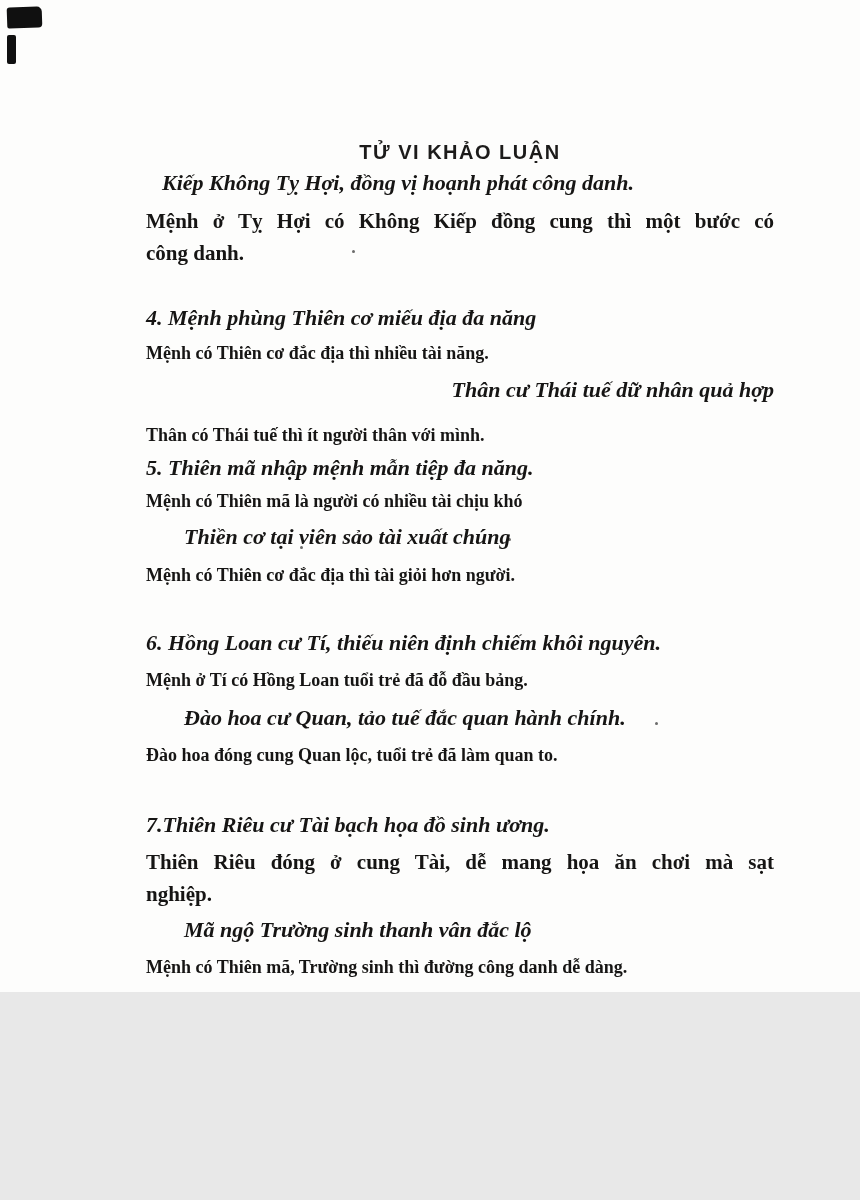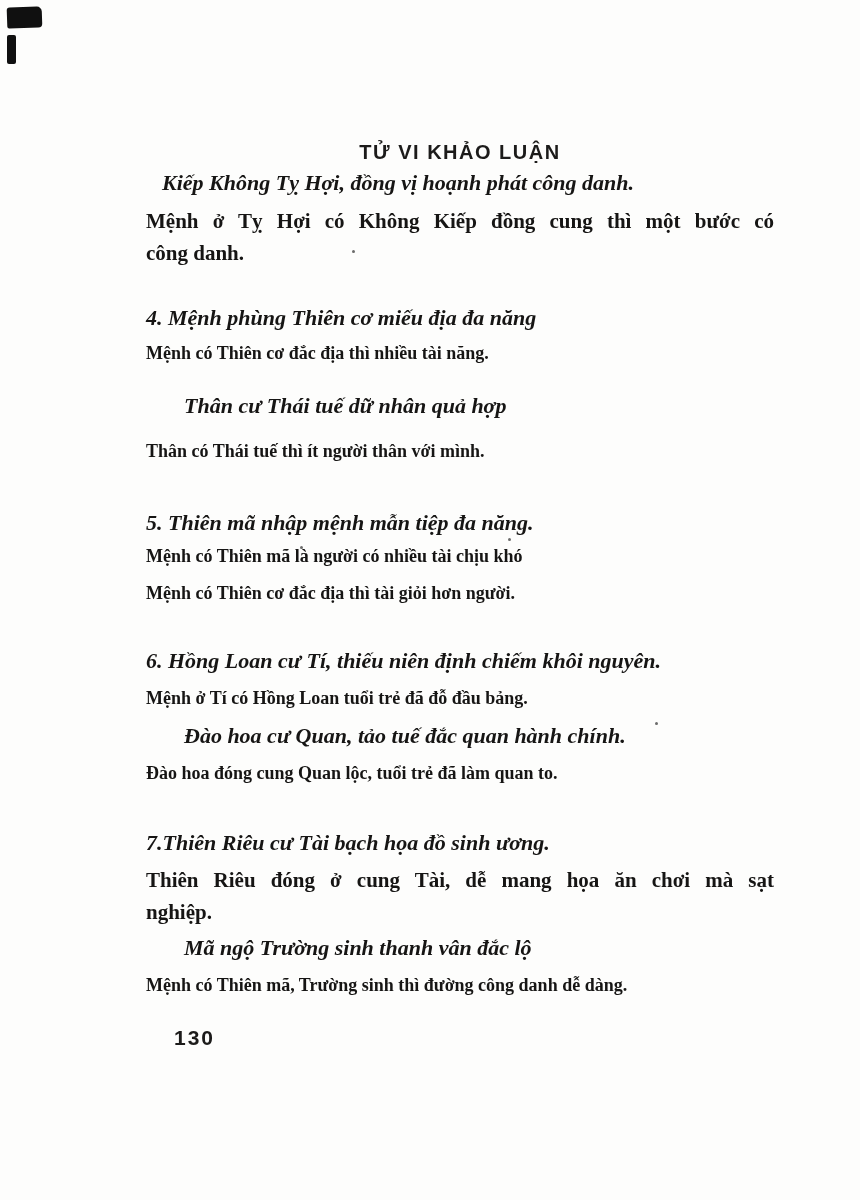--- a/index.html
+++ b/index.html
@@ -3,21 +3,21 @@
 <meta charset="utf-8">
 <style>
   html, body { margin: 0; padding: 0; }
   body {
     background: #e8e8e8;
     font-family: "Liberation Serif", "DejaVu Serif", serif;
   }
   .page {
     position: relative;
     width: 860px;
-    height: 1200px;
+    height: 992px;
     margin: 0 auto;
     background: #fdfdfc;
     color: #161514;
     overflow: hidden;
   }
   .content {
     position: absolute;
     top: 0; left: 0; right: 0; bottom: 0;
     padding-left: 146px;
     padding-right: 86px;
@@ -64,23 +64,23 @@
     font-weight: bold;
     font-style: italic;
     white-space: nowrap;
   }
   
   .m-p1   { margin-top: 16px; }
   .m-q1   { margin-top: 2px; }
   .m-p2   { margin-top: 5px; }
   .m-h4   { margin-top: 32px; }
   .m-b4   { margin-top: 2px; }
-  .m-q4   { margin-top: 20px; }
+  .m-q4   { margin-top: 4px; text-align: right; }
   .m-b4b  { margin-top: 12px; }
-  .m-h5   { margin-top: 39px; }
+  .m-h5   { }
   .m-b5   { }
   .m-q5   { margin-top: 3px; }
   .m-b5b  { margin-top: 5px; }
   .m-h6   { margin-top: 35px; }
   .m-b6   { margin-top: 4px; }
   .m-q6   { margin-top: 5px; }
   .m-b6b  { margin-top: 4px; }
   .m-h7   { margin-top: 37px; }
   .m-p7   { margin-top: 4px; }
   .m-q7   { margin-top: 3px; }
@@ -139,20 +139,21 @@
       <span class="line">công danh.</span>
     </div>
 
     <span class="heading m-h4">4. Mệnh phùng Thiên cơ miếu địa đa năng</span>
     <span class="body-line m-b4">Mệnh có Thiên cơ đắc địa thì nhiều tài năng.</span>
     <span class="quote m-q4">Thân cư Thái tuế dữ nhân quả hợp</span>
     <span class="body-line m-b4b">Thân có Thái tuế thì ít người thân với mình.</span>
 
     <span class="heading m-h5">5. Thiên mã nhập mệnh mẫn tiệp đa năng.</span>
     <span class="body-line m-b5">Mệnh có Thiên mã là người có nhiều tài chịu khó</span>
+    <span class="quote m-q5">Thiền cơ tại viên sảo tài xuất chúng</span>
     <span class="body-line m-b5b">Mệnh có Thiên cơ đắc địa thì tài giỏi hơn người.</span>
 
     <span class="heading m-h6">6. Hồng Loan cư Tí, thiếu niên định chiếm khôi nguyên.</span>
     <span class="body-line m-b6">Mệnh ở Tí có Hồng Loan tuổi trẻ đã đỗ đầu bảng.</span>
     <span class="quote m-q6">Đào hoa cư Quan, tảo tuế đắc quan hành chính.</span>
     <span class="body-line m-b6b">Đào hoa đóng cung Quan lộc, tuổi trẻ đã làm quan to.</span>
 
     <span class="heading m-h7">7.Thiên Riêu cư Tài bạch họa đồ sinh ương.</span>
     <div class="para m-p7">
       <span class="line line--fill">Thiên Riêu đóng ở cung Tài, dễ mang họa ăn chơi mà sạt</span>

